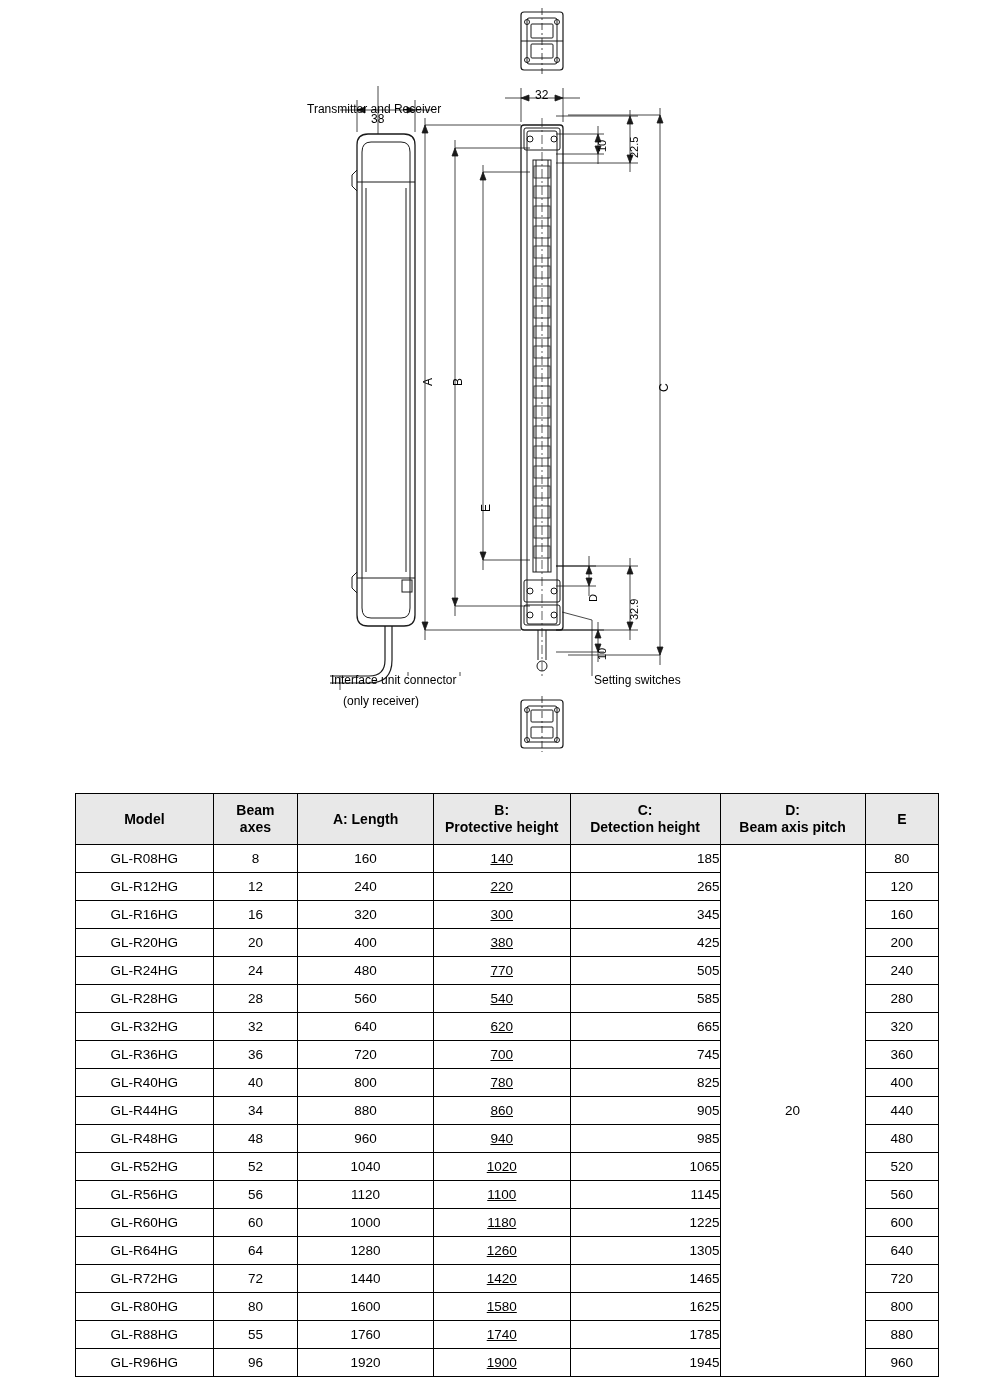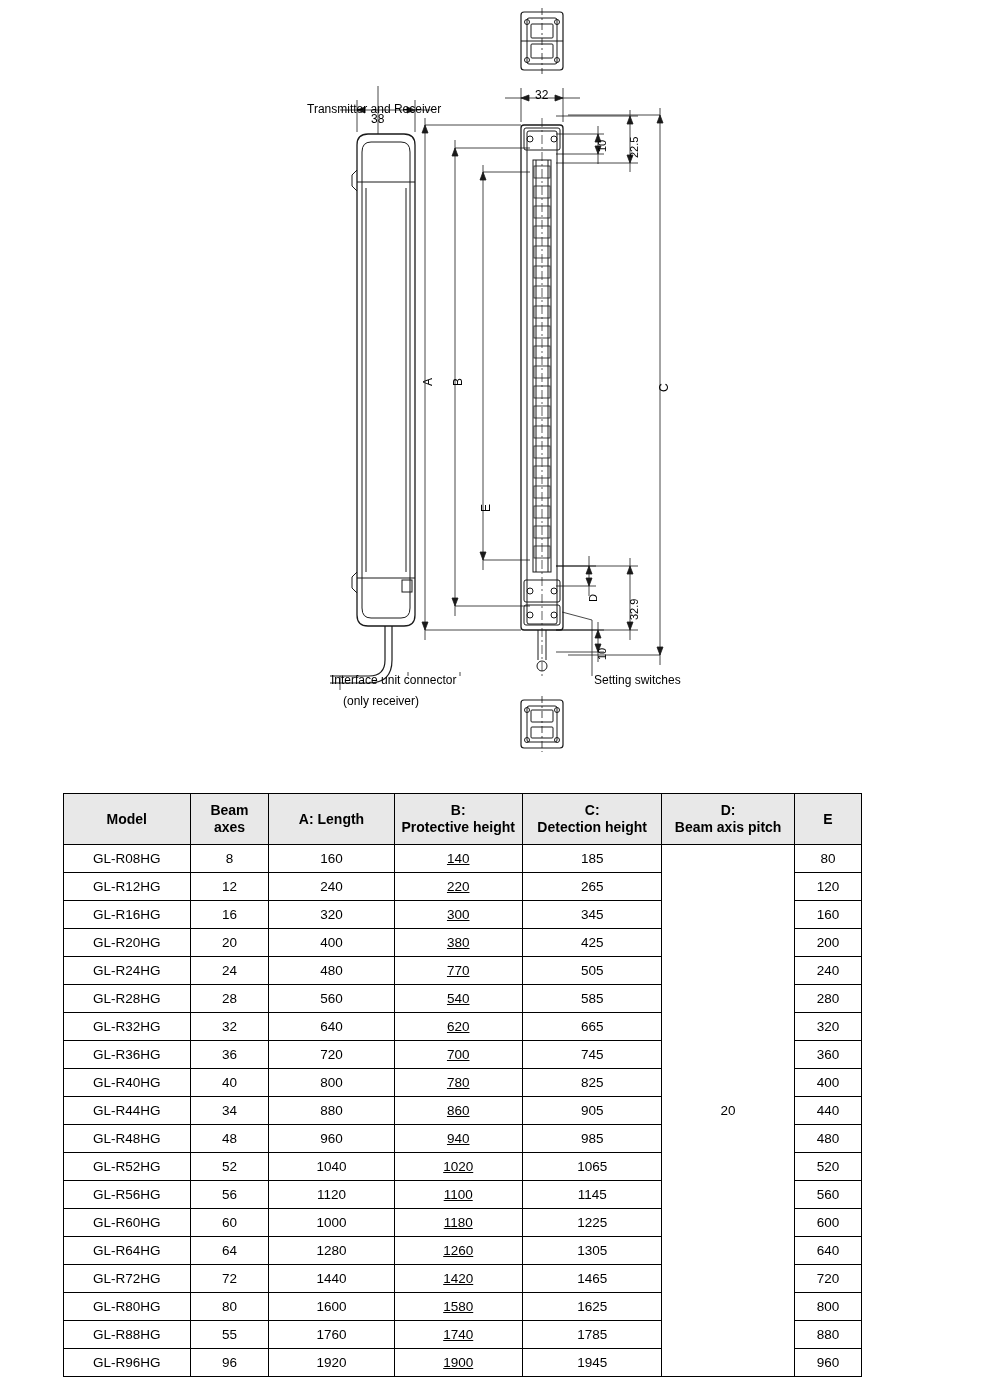--- a/index.html
+++ b/index.html
@@ -46,22 +46,23 @@
 
   
   .table-wrap {
     position: absolute;
     left: 63px;
     top: 793px;
     width: 875px;
   }
   table.spec {
     border-collapse: collapse;
-    width: 799px;
+    width: 864px;
     font-size: 13.5px;
+    margin-left: 12px;
   }
   table.spec th, table.spec td {
     border: 1px solid #000000;
     text-align: center;
     vertical-align: middle;
     padding: 0;
     height: 27px;
     background: #ffffff;
   }
   table.spec thead th {
@@ -69,21 +70,21 @@
     font-weight: bold;
     height: 50px;
     line-height: 17px;
     font-size: 14px;
   }
   table.spec thead th.two-line span { display: block; }
   table.spec td.model { width: 140px; }
   table.spec td.beam { width: 85px; }
   table.spec td.len { width: 138px; }
   table.spec td.bh { width: 138px; text-decoration: underline; }
-  table.spec td.ch { width: 152px; }
+  table.spec td.ch { width: 152px; text-align: right; }
   table.spec td.pitch { width: 148px; }
   table.spec td.e { width: 74px; }
   .pitch-cell { font-size: 13.5px; }
 </style>
 </head>
 <body>
 
 <div class="page">
 
   <div class="drawing">

